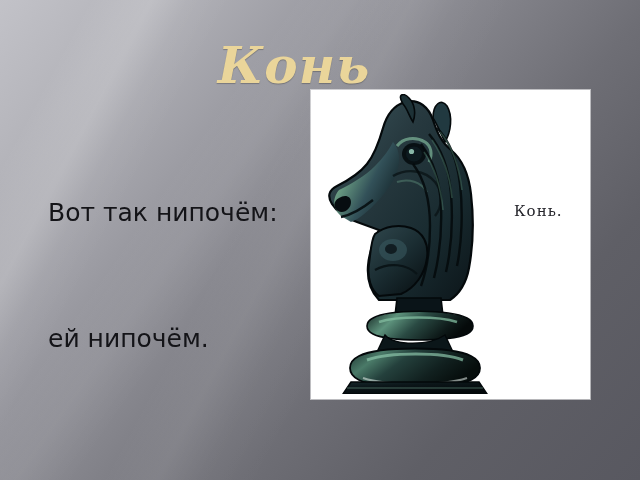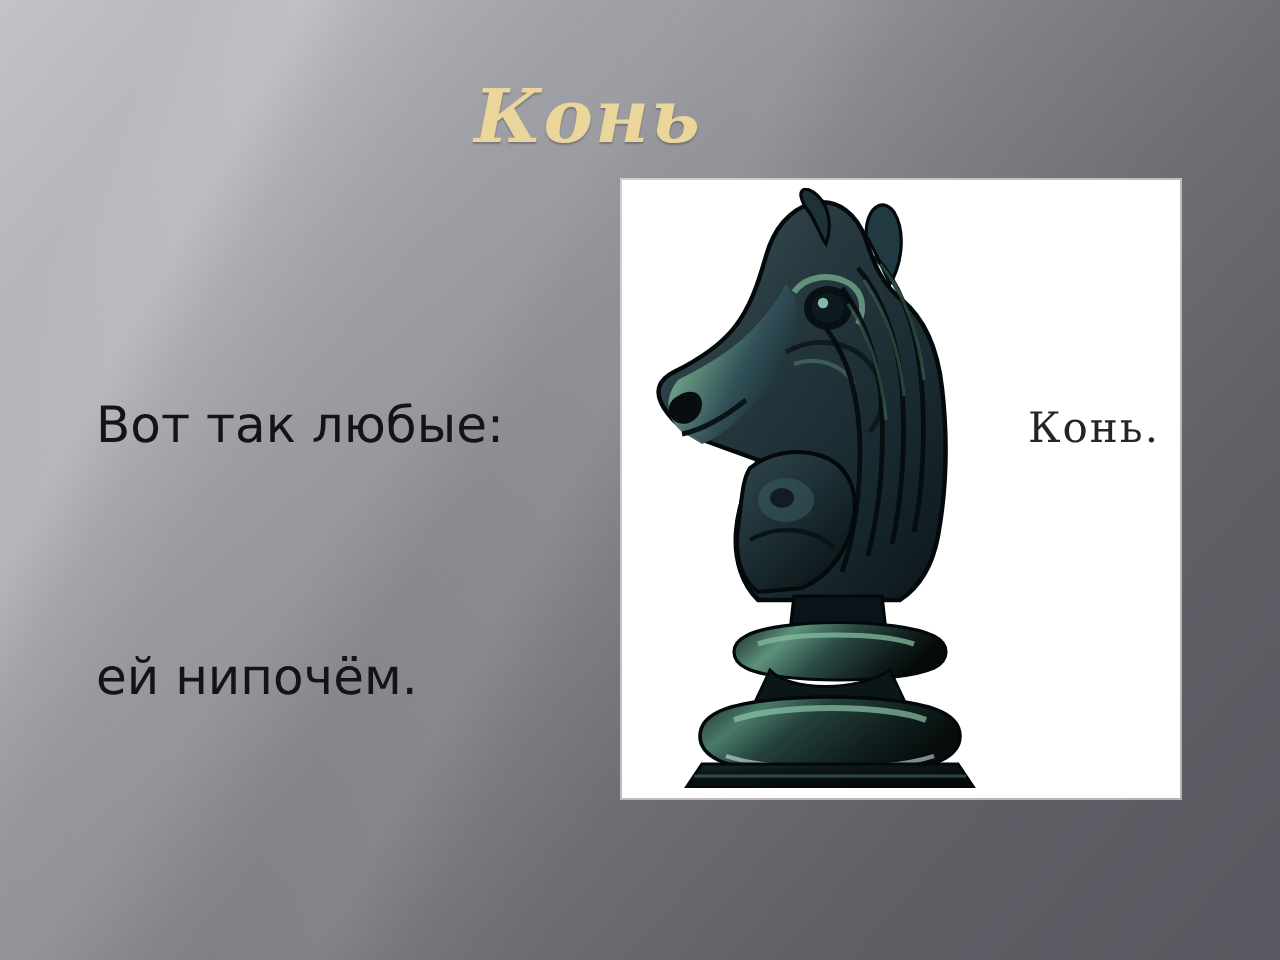--- a/index.html
+++ b/index.html
@@ -51,21 +51,21 @@
   
   #title {
     position: absolute;
     left: 0;
     top: 36px;
     width: 588px;
     text-align: center;
     font-family: "DejaVu Serif", "Liberation Serif", serif;
     font-style: italic;
     font-weight: bold;
-    font-size: 37px;
+    font-size: 50px;
     letter-spacing: 1px;
     color: #ead59a;
     text-shadow: 0 1px 1px rgba(0,0,0,0.25);
     white-space: nowrap;
   }
 
   
   #body-text {
     position: absolute;
     left: 48px;
@@ -91,21 +91,21 @@
     overflow: hidden;
     z-index: 2;
     box-shadow: 0 0 0 1px rgba(255,255,255,0.55);
   }
 
   #picture-caption {
     position: absolute;
     left: 203px;
     top: 112px;
     font-family: "DejaVu Serif", "Liberation Serif", serif;
-    font-size: 21px;
+    font-size: 15px;
     color: #24242a;
     letter-spacing: 1px;
     white-space: nowrap;
   }
 
   #knight-svg {
     position: absolute;
     left: 6px;
     top: 4px;
     width: 190px;
@@ -113,21 +113,21 @@
   }
 </style>
 </head>
 <body>
 
 <div id="slide">
 
   <div id="title">Конь</div>
 
   <div id="body-text">
-    <span class="line">Вот так любые:</span>
+    <span class="line">Вот так нипочём:</span>
     <span class="line">ей нипочём.</span>
     
     
     
   </div>
 
   <div id="picture-frame">
 
     <svg id="knight-svg" viewBox="0 0 190 300" xmlns="http://www.w3.org/2000/svg">
       <defs>

